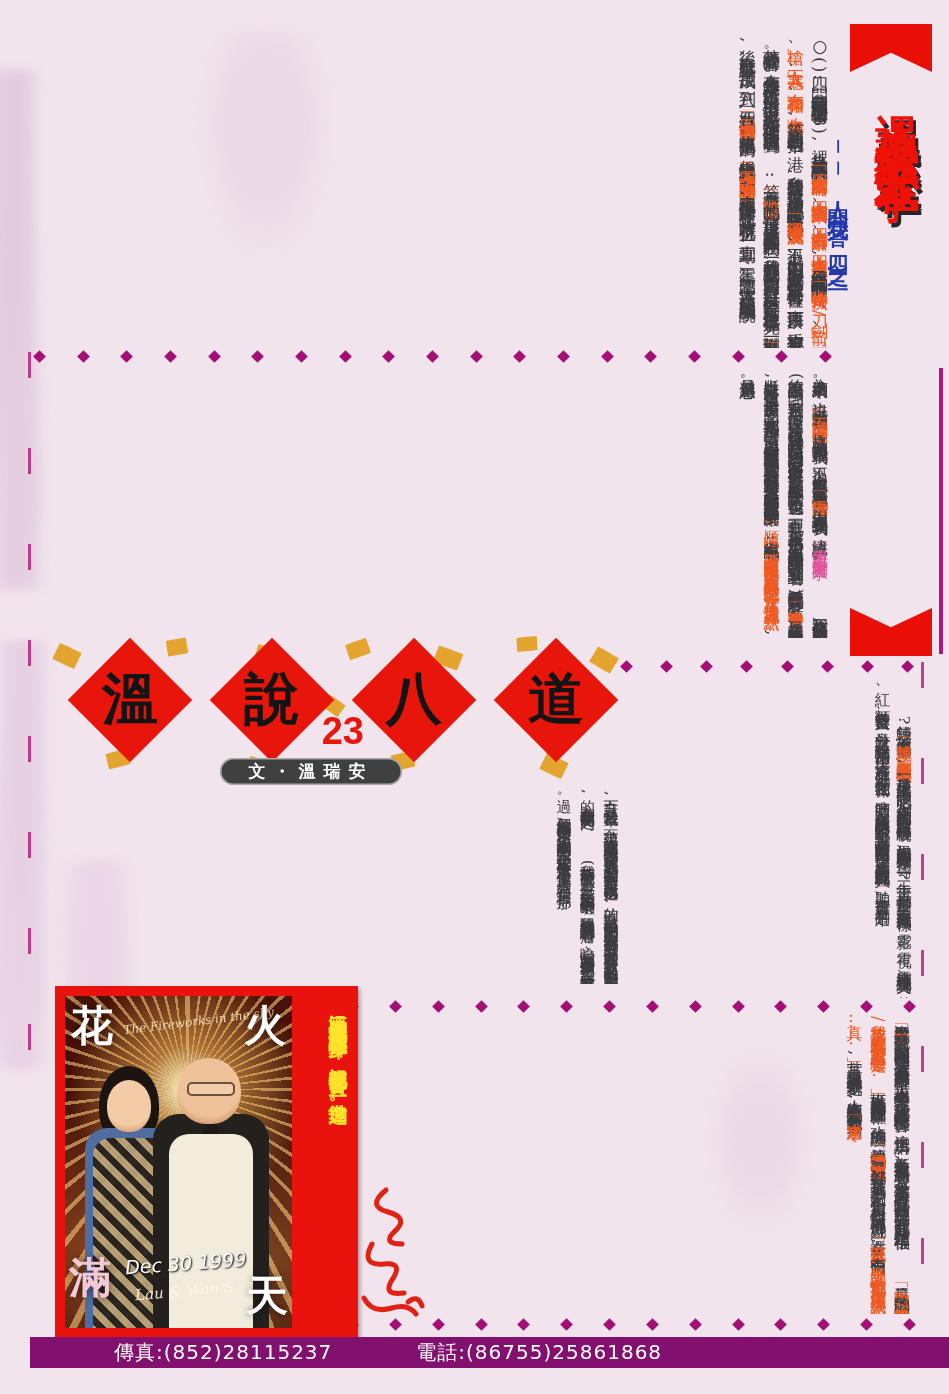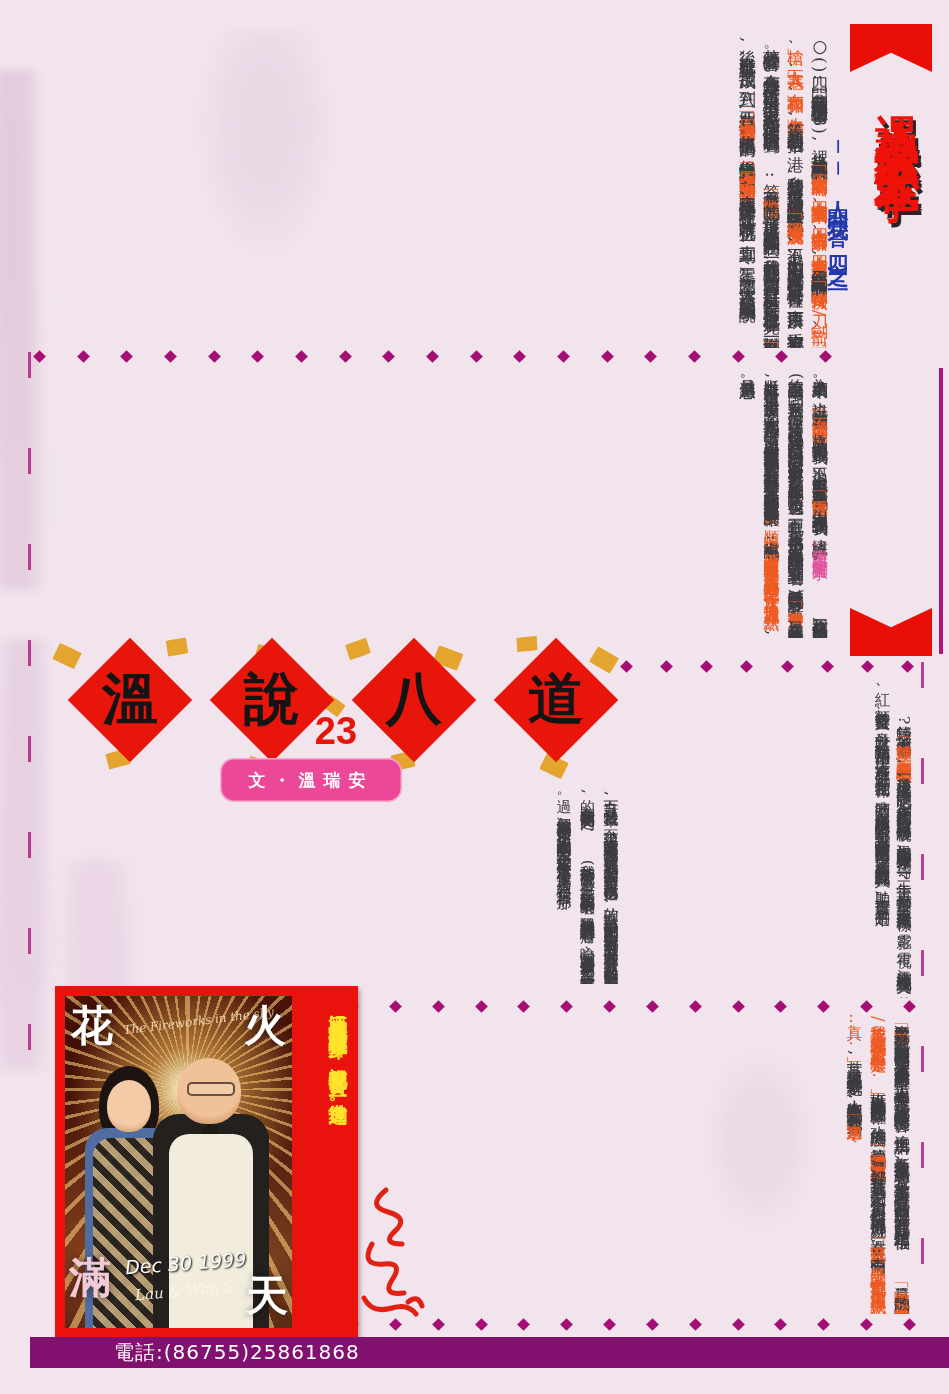--- a/index.html
+++ b/index.html
@@ -60,23 +60,23 @@
   .d3{left:348px;top:1000px;width:566px;}
   .d4{left:348px;top:1318px;width:566px;}
 
   
   .banner{position:absolute;left:48px;top:640px;width:580px;height:158px;}
   .cf{position:absolute;background:#e3a52f;clip-path:polygon(8% 0,100% 12%,92% 100%,0 88%);}
   .bdia{position:absolute;top:16px;width:88px;height:88px;background:#e8150b;transform:rotate(45deg);}
   .bchar{position:absolute;top:16px;width:88px;height:88px;display:flex;align-items:center;
          justify-content:center;font-size:56px;font-weight:900;color:#141414;
          font-family:"DejaVu Serif","DejaVu Sans",serif;}
-  .issue-no{position:absolute;left:248px;top:70px;width:80px;text-align:center;color:#e8150b;
+  .issue-no{position:absolute;left:236px;top:70px;width:80px;text-align:right;color:#e8150b;
          font-size:38px;font-weight:800;font-family:"Liberation Sans","DejaVu Sans",sans-serif;}
-  .byline{position:absolute;left:172px;top:118px;width:182px;height:44px;background:#ec4899;
+  .byline{position:absolute;left:172px;top:118px;width:182px;height:27px;background:#404040;
          border-radius:14px;display:flex;align-items:center;justify-content:center;color:#fff;
          font-size:17px;font-weight:700;letter-spacing:8px;box-shadow:inset 0 0 0 1.5px rgba(255,255,255,.55);}
 
   
   .photo-frame{position:absolute;left:55px;top:986px;width:303px;height:352px;background:#e9120c;
          box-shadow:2px 3px 4px rgba(60,10,40,.35);}
   .photo{position:absolute;left:10px;top:10px;width:227px;height:332px;overflow:hidden;background:
       radial-gradient(circle at 54% 28%,rgba(255,242,190,.95) 0 7px,rgba(255,196,96,.55) 16%,rgba(120,40,10,0) 44%),
       repeating-conic-gradient(from 0deg at 54% 28%,rgba(255,212,130,.55) 0deg 1.6deg,rgba(0,0,0,0) 1.6deg 6.4deg),
       radial-gradient(circle at 12% 78%,rgba(235,130,60,.45),transparent 52%),
@@ -262,16 +262,17 @@
   <svg class="signature" viewBox="0 0 86 148" aria-label="溫瑞安">
     <g fill="none" stroke="#e02114" stroke-width="5" stroke-linecap="round">
       <path d="M38 8 q-20 16 2 22 q22 6 6 20 q-12 12 8 12"></path>
       <path d="M24 62 q-12 22 12 20 q20 -2 8 16 q-10 16 12 13"></path>
       <path d="M16 116 q8 16 28 10 q16 -5 24 6"></path>
       <path d="M60 120 q10 -8 14 4"></path>
     </g>
   </svg>
 
   <div class="footer">
+    <span class="f-fax">傳真:(852)28115237</span>
     <span class="f-phone">電話:(86755)25861868</span>
   </div>
 
 </div>
 
 </body></html>

